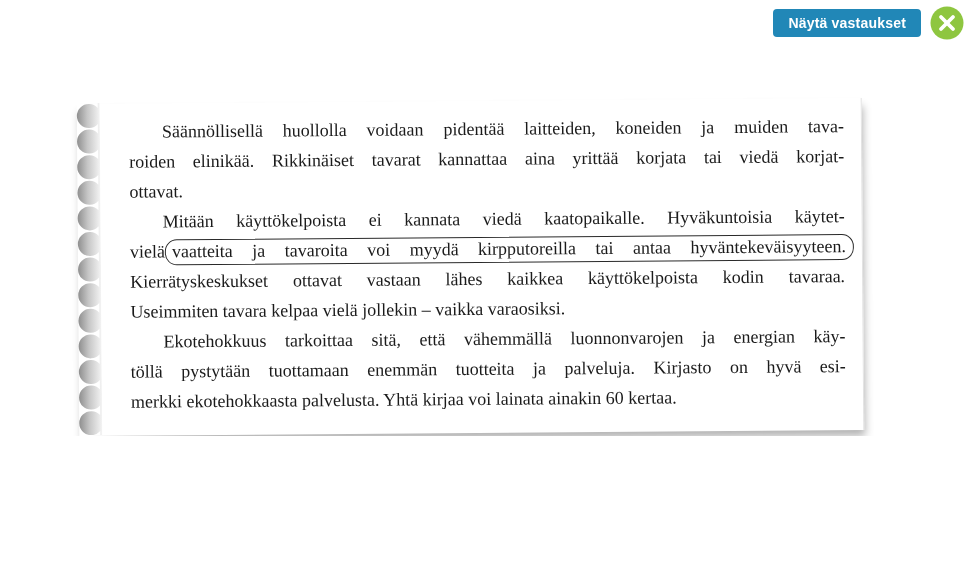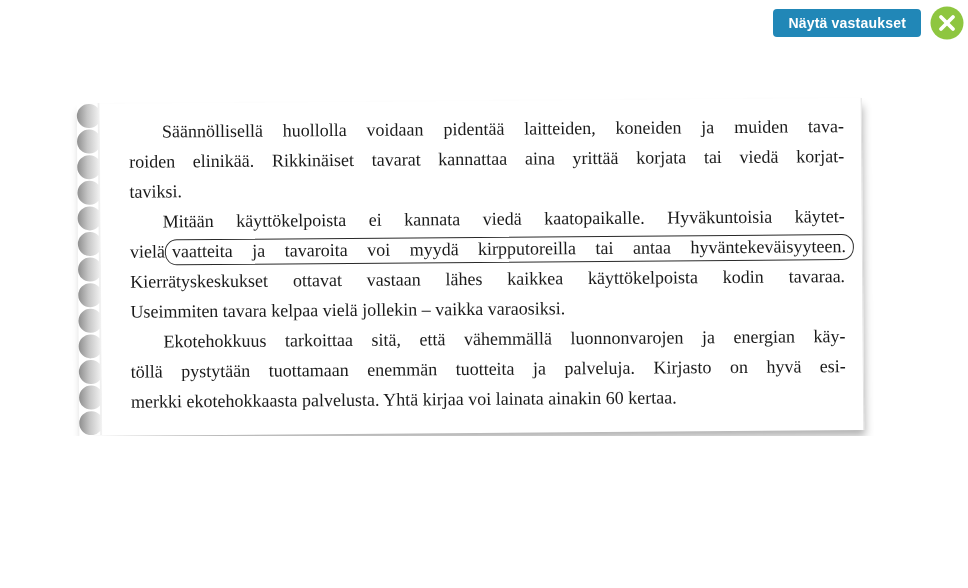--- a/index.html
+++ b/index.html
@@ -69,21 +69,21 @@
           <stop offset="0" stop-color="#8f8f8f"></stop>
           <stop offset="0.45" stop-color="#c6c6c6"></stop>
           <stop offset="1" stop-color="#f4f4f4"></stop>
         </linearGradient>
       </defs>
       <path id="torn-path" fill="url(#tg)" d="M26 0 L26 5.0 A12 12 0 1 0 26 21.0 L26 30.6 A12 12 0 1 0 26 46.6 L26 56.2 A12 12 0 1 0 26 72.2 L26 81.8 A12 12 0 1 0 26 97.8 L26 107.4 A12 12 0 1 0 26 123.4 L26 133.0 A12 12 0 1 0 26 149.0 L26 158.6 A12 12 0 1 0 26 174.6 L26 184.2 A12 12 0 1 0 26 200.2 L26 209.8 A12 12 0 1 0 26 225.8 L26 235.4 A12 12 0 1 0 26 251.4 L26 261.0 A12 12 0 1 0 26 277.0 L26 286.6 A12 12 0 1 0 26 302.6 L26 312.2 A12 12 0 1 0 26 328.2 L26 332 L28 332 L28 0 Z"></path>
     </svg>
     <div class="text-block" style="color: rgb(27, 27, 27);">
         <div class="line j ind"><span>Säännöllisellä huollolla voidaan pidentää laitteiden, koneiden ja muiden tava-</span></div>
         <div class="line j"><span>roiden elinikää. Rikkinäiset tavarat kannattaa aina yrittää korjata tai viedä korjat-</span></div>
-        <div class="line"><span>taviksi.</span></div>
+        <div class="line"><span>ottavat.</span></div>
         <div class="line j ind"><span>Mitään käyttökelpoista ei kannata viedä kaatopaikalle. Hyväkuntoisia käytet-</span></div>
         <div class="line j"><span>vielä</span><span class="circled">vaatteita ja tavaroita voi myydä kirpputoreilla tai antaa hyväntekeväisyyteen.</span></div>
         <div class="line j"><span>Kierrätyskeskukset ottavat vastaan lähes kaikkea käyttökelpoista kodin tavaraa.</span></div>
         <div class="line"><span>Useimmiten tavara kelpaa vielä jollekin – vaikka varaosiksi.</span></div>
         <div class="line j ind"><span>Ekotehokkuus tarkoittaa sitä, että vähemmällä luonnonvarojen ja energian käy-</span></div>
         <div class="line j"><span>töllä pystytään tuottamaan enemmän tuotteita ja palveluja. Kirjasto on hyvä esi-</span></div>
         <div class="line"><span>merkki ekotehokkaasta palvelusta. Yhtä kirjaa voi lainata ainakin 60 kertaa.</span></div>
       </div>
   </div>
 

